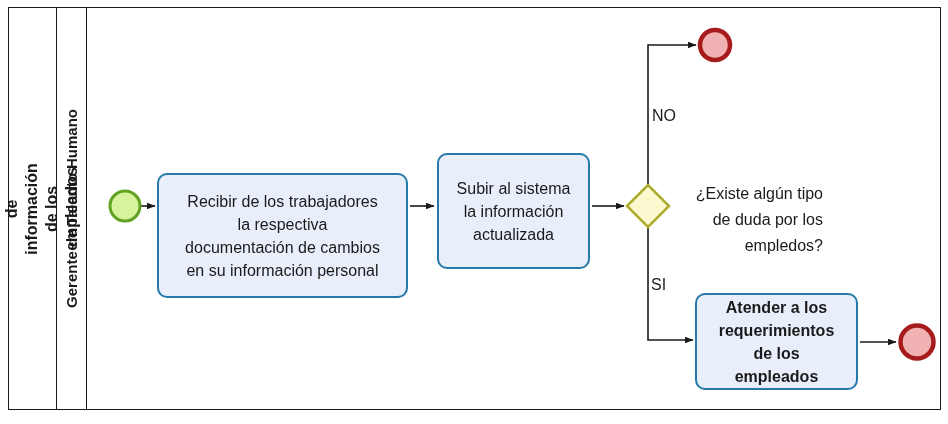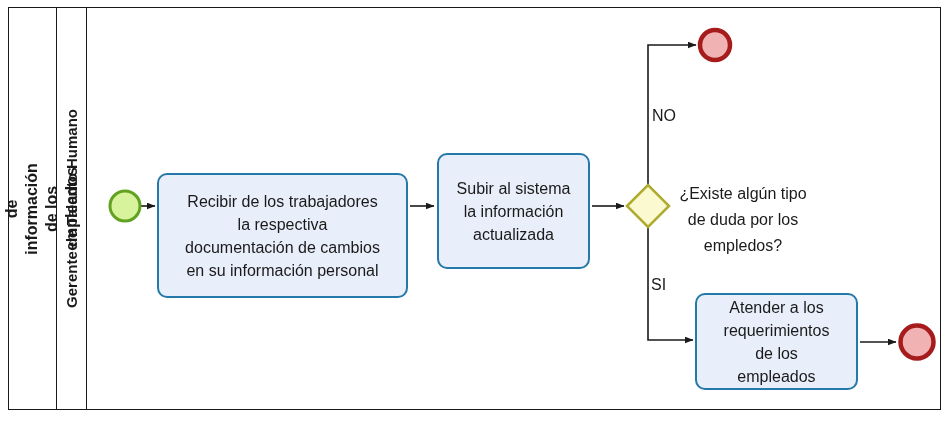--- a/index.html
+++ b/index.html
@@ -41,23 +41,23 @@
   .gw{ fill:var(--gateway-fill); stroke:var(--gateway-stroke); stroke-width:2.5px; }
   .task{
     position:absolute; background:var(--task-fill);
     border:2px solid var(--task-stroke); border-radius:10px;
     box-sizing:border-box; display:flex; align-items:center; justify-content:center;
     text-align:center; white-space:pre-line; font-size:16px; line-height:23px;
     overflow:hidden; padding:2px;
   }
   .task-receive{ left:157px; top:143px; width:251px; height:125px;margin-top:30px; }
   .task-upload{  left:437px; top:153px; width:153px; height:116px; }
-  .task-attend{  left:695px; top:293px; width:163px; height:97px; }
+  .task-attend{  left:695px; top:293px; width:163px; height:97px;font-weight:bold; }
   .lbl{ position:absolute; font-size:16px;text-align:right; }
-  .lbl-question{ left:663px; top:181px; width:160px; text-align:center;
+  .lbl-question{ left:663px; top:181px; width:160px; 
                  line-height:26px; white-space:pre-line; }
   .lbl-no{ left:652px; top:107px; }
   .lbl-si{ left:651px; top:276px; }
 </style>
 </head>
 <body>
 
 <div class="stage">
 
   <div class="pool-rect"></div>

